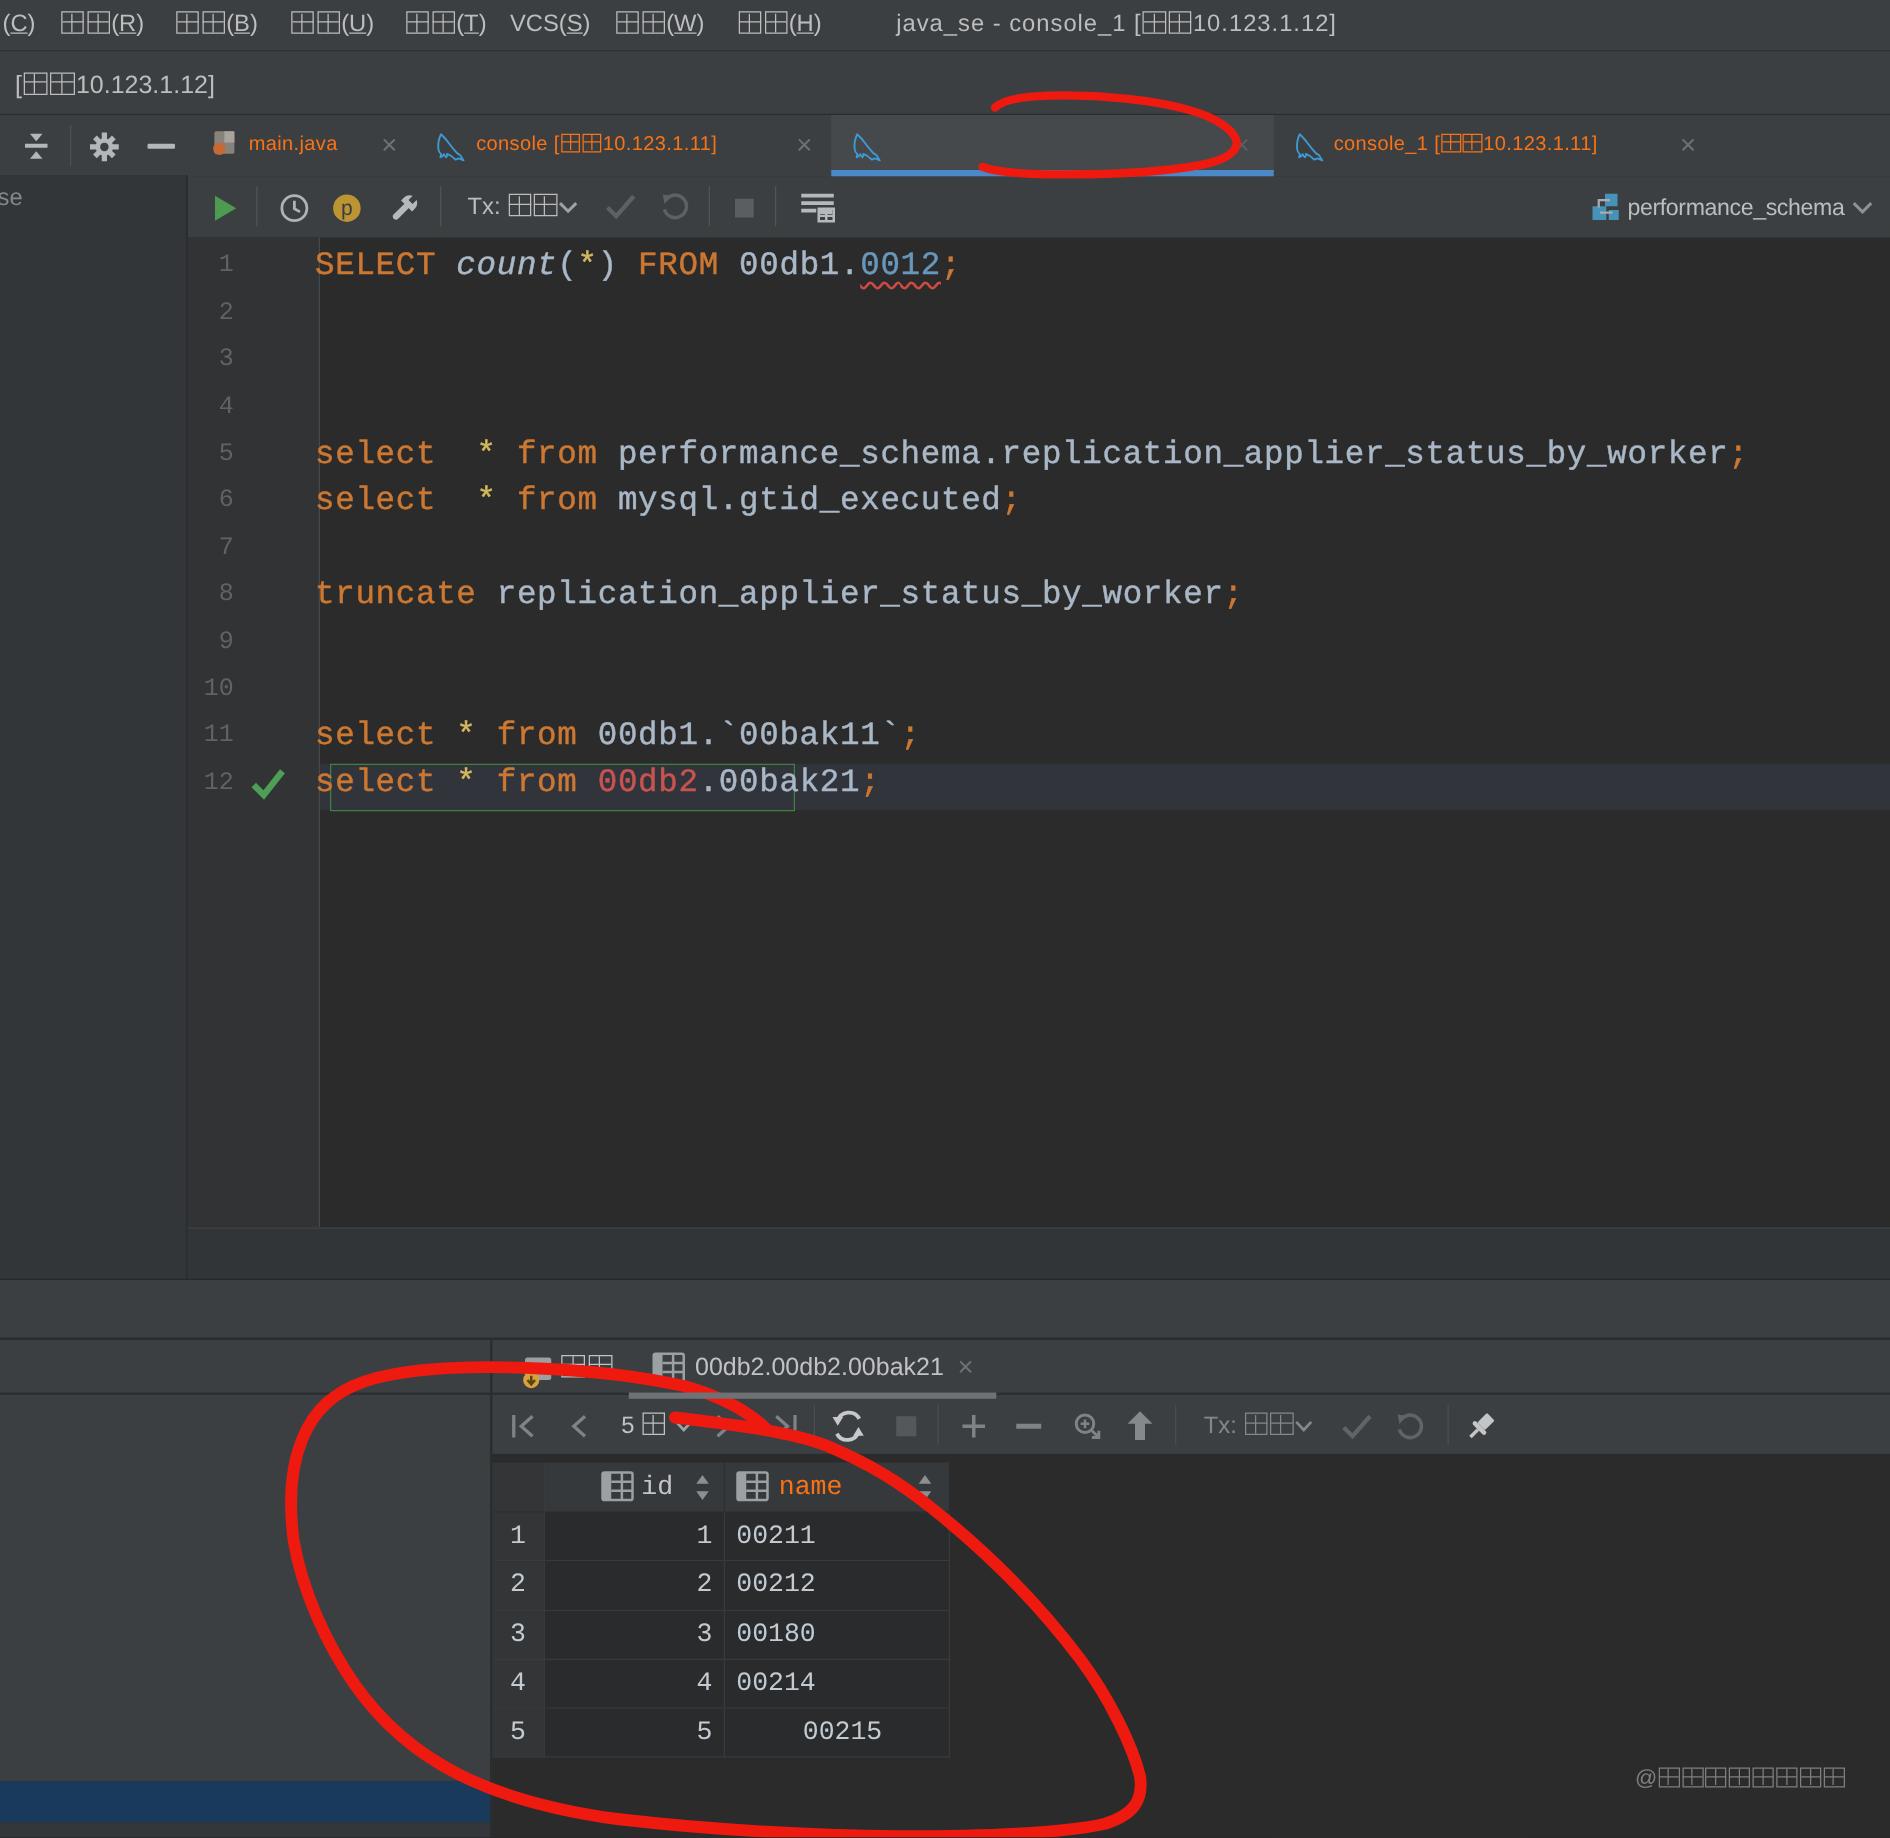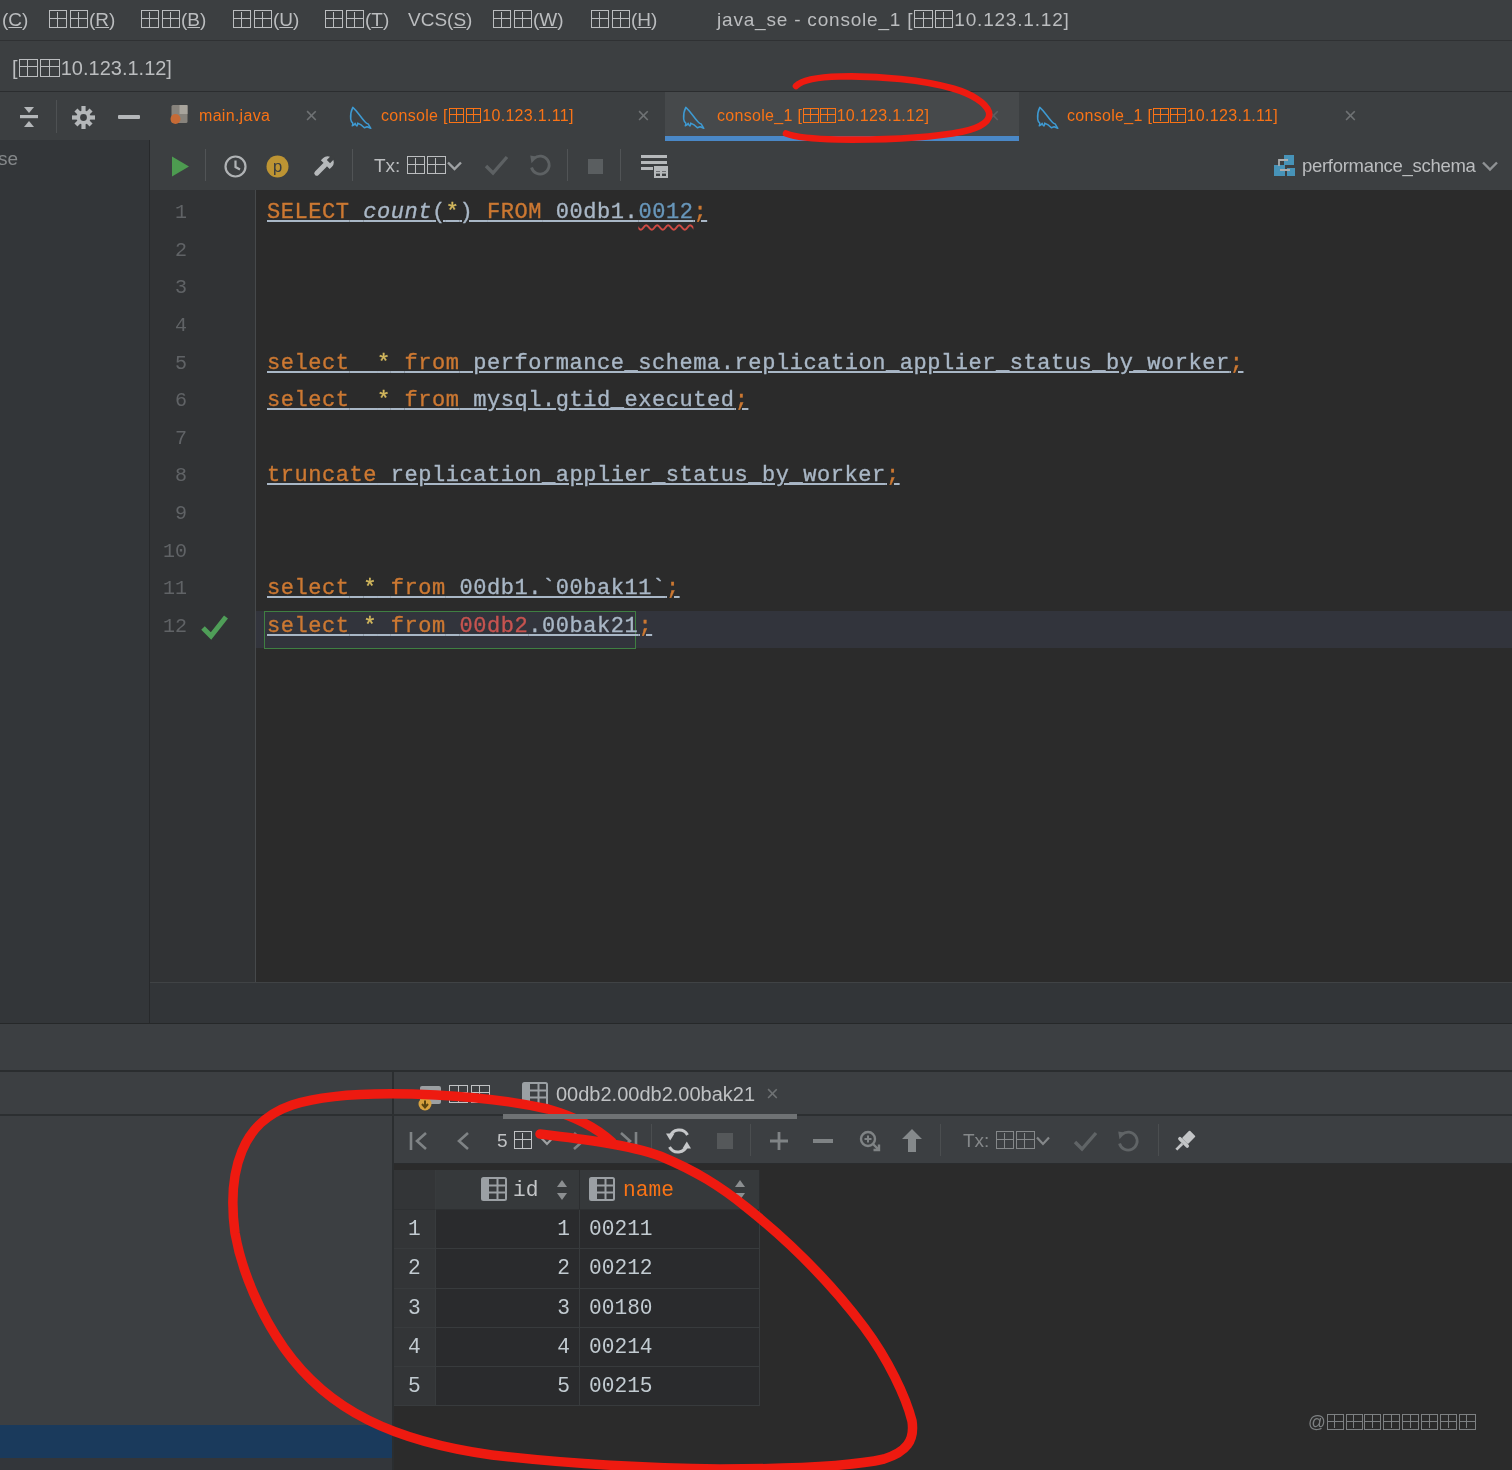--- a/index.html
+++ b/index.html
@@ -24,21 +24,21 @@
 #tabul{left:665px;top:44px;width:354px;height:6px;background:#4a88c7;}
 .tclose{color:#6f7274;font-size:22px;}
 
 #toolbar{left:150px;top:141px;width:1362px;height:49px;background:#3c3f41;}
 .tdiv{position:absolute;top:8px;width:1px;height:32px;background:#515456;}
 
 #lpanel{left:0;top:140px;width:150px;height:883px;background:#333639;border-right:1px solid #27292b;box-sizing:border-box;}
 
 #gutter{left:150px;top:190px;width:105px;height:792px;background:#313335;border-right:1px solid #46494b;box-sizing:content-box;}
 #lnums{left:150px;top:194px;width:37px;text-align:right;color:#606366;font-size:20px;line-height:37.64px;font-family:"Liberation Mono",monospace;}
-#code{left:267px;top:194px;-webkit-text-stroke:0.35px;font-size:22px;letter-spacing:0.55px;line-height:37.64px;font-family:"Liberation Mono",monospace;color:#a9b7c6;white-space:pre;text-decoration:underline;}
+#code{left:252px;top:194px;-webkit-text-stroke:0.35px;font-size:26px;letter-spacing:0.55px;line-height:37.64px;font-family:"Liberation Mono",monospace;color:#a9b7c6;white-space:pre;}
 .kw{color:#cc7832;}
 .st{color:#d4b95e;}
 .nu{color:#6897bb;}
 #sq{text-decoration:underline wavy #d04a43;text-decoration-thickness:1.6px;text-underline-offset:6px;}
 .er{color:#c75450;}
 #stmtbox{left:264px;top:611px;width:372px;height:38px;border:1.5px solid #3f7f42;box-sizing:border-box;}
 
 #band{left:0;top:1023px;width:1512px;height:46px;background:#3c3f42;border-top:1px solid #262829;border-bottom:2px solid #2a2d2f;box-sizing:content-box;}
 
 #bpanel{left:0;top:1072px;width:1512px;height:398px;background:#2b2b2b;}
@@ -108,21 +108,20 @@
 
   <svg class="ico dolph" style="left:348px;top:14px;" width="26" height="22" viewBox="0 0 26 22">
       <path d="M4.8,1.4 C7,3.4 9.2,5.9 11.3,8.8 C13.2,11.4 15.2,14 17.4,16.2 C18.2,17 19.1,17.6 20.1,17.9 L22.8,22.3 L19.1,20.7 L16.4,21.7 C14.4,19.6 12,17.9 9.7,17.1 C9.9,18.1 9.6,19.1 8.9,19.9 C8,19.2 7.4,18.3 7.2,17.3 C6.6,18.5 5.6,19.4 4.3,19.8 C4.7,18.9 4.9,18.1 4.8,17.2 C3.6,16.4 2.9,15 2.7,13.2 C2.3,9.4 3,5 4.8,1.4 Z" stroke="#3e9ad2" stroke-width="1.5" fill="none" stroke-linejoin="round"></path>
     </svg>
   <span class="tab" style="left:381px;">console [<b class="cj"></b><b class="cj"></b>10.123.1.11]</span>
   <span class="tab tclose" style="left:637px;">×</span>
 
   <svg class="ico dolph" style="left:681px;top:14px;" width="26" height="22" viewBox="0 0 26 22">
       <path d="M4.8,1.4 C7,3.4 9.2,5.9 11.3,8.8 C13.2,11.4 15.2,14 17.4,16.2 C18.2,17 19.1,17.6 20.1,17.9 L22.8,22.3 L19.1,20.7 L16.4,21.7 C14.4,19.6 12,17.9 9.7,17.1 C9.9,18.1 9.6,19.1 8.9,19.9 C8,19.2 7.4,18.3 7.2,17.3 C6.6,18.5 5.6,19.4 4.3,19.8 C4.7,18.9 4.9,18.1 4.8,17.2 C3.6,16.4 2.9,15 2.7,13.2 C2.3,9.4 3,5 4.8,1.4 Z" stroke="#3e9ad2" stroke-width="1.5" fill="none" stroke-linejoin="round"></path>
     </svg>
-  <span class="tab" style="left:717px;">console_1 [<b class="cj"></b><b class="cj"></b>10.123.1.12]</span>
   <span class="tab tclose" style="left:987px;color:#5c5f61;">×</span>
 
   <svg class="ico dolph" style="left:1035px;top:14px;" width="26" height="22" viewBox="0 0 26 22">
       <path d="M4.8,1.4 C7,3.4 9.2,5.9 11.3,8.8 C13.2,11.4 15.2,14 17.4,16.2 C18.2,17 19.1,17.6 20.1,17.9 L22.8,22.3 L19.1,20.7 L16.4,21.7 C14.4,19.6 12,17.9 9.7,17.1 C9.9,18.1 9.6,19.1 8.9,19.9 C8,19.2 7.4,18.3 7.2,17.3 C6.6,18.5 5.6,19.4 4.3,19.8 C4.7,18.9 4.9,18.1 4.8,17.2 C3.6,16.4 2.9,15 2.7,13.2 C2.3,9.4 3,5 4.8,1.4 Z" stroke="#3e9ad2" stroke-width="1.5" fill="none" stroke-linejoin="round"></path>
     </svg>
   <span class="tab" style="left:1067px;">console_1 [<b class="cj"></b><b class="cj"></b>10.123.1.11]</span>
   <span class="tab tclose" style="left:1344px;">×</span>
 </div>
 
 <div class="abs" id="toolbar"></div>
@@ -338,21 +337,21 @@
     <div class="cell" style="left:436px;top:1249.3px;width:144px;text-align:right;padding-right:9px;">2</div>
     <div class="cell" style="left:580px;top:1249.3px;width:180px;padding-left:9px;">00212</div>
     <div class="cell ncell" style="left:394px;top:1288.6px;width:42px;padding-left:14px;">3</div>
     <div class="cell" style="left:436px;top:1288.6px;width:144px;text-align:right;padding-right:9px;">3</div>
     <div class="cell" style="left:580px;top:1288.6px;width:180px;padding-left:9px;">00180</div>
     <div class="cell ncell" style="left:394px;top:1327.9px;width:42px;padding-left:14px;">4</div>
     <div class="cell" style="left:436px;top:1327.9px;width:144px;text-align:right;padding-right:9px;">4</div>
     <div class="cell" style="left:580px;top:1327.9px;width:180px;padding-left:9px;">00214</div>
     <div class="cell ncell" style="left:394px;top:1367.2px;width:42px;padding-left:14px;">5</div>
     <div class="cell" style="left:436px;top:1367.2px;width:144px;text-align:right;padding-right:9px;">5</div>
-    <div class="cell" style="left:580px;top:1367.2px;width:180px;padding-left:9px;">00215</div>
+    <div class="cell" style="left:580px;top:1367.2px;width:180px;padding-left:9px;text-align:center;">00215</div>
   </div>
 <div class="abs" id="wm">@<b class="cj"></b><b class="cj"></b><b class="cj"></b><b class="cj"></b><b class="cj"></b><b class="cj"></b><b class="cj"></b><b class="cj"></b></div>
 
 <svg class="abs" id="redsvg" width="1512" height="1470" style="left:0;top:0;pointer-events:none;" viewBox="0 0 1512 1470" fill="none">
   <path d="M796,86 C803,79 820,77 840,76.5 C880,75.5 924,80 953,88.5 C972,94 986,103 989,112 C991,120.5 982,127.5 963,131.5 C930,138 882,140 838,139.5 C812,139 795,137 786,133.5" stroke="#ee1a10" stroke-width="6.6" stroke-linecap="round"></path>
   <path d="M540,1134 C582,1139 630,1145 660,1156 C696,1171 720,1186 746,1207 C790,1242 830,1282 864,1327 C888,1359 906,1397 912,1421 C915,1441 906,1452 884,1459 C849,1467 790,1469 720,1469 C640,1468 560,1463 492,1455 C442,1448 400,1436 368,1420 C338,1405 308,1382 284,1348 C261,1315 242,1273 235,1233 C231,1203 232,1175 242,1151 C251,1129 266,1114 292,1105 C326,1094 378,1092 436,1095 C478,1097 516,1102 548,1109 C576,1117 598,1129 612,1142" stroke="#ee1a10" stroke-width="9.5" stroke-linecap="round"></path>
 </svg>
 
 
 

